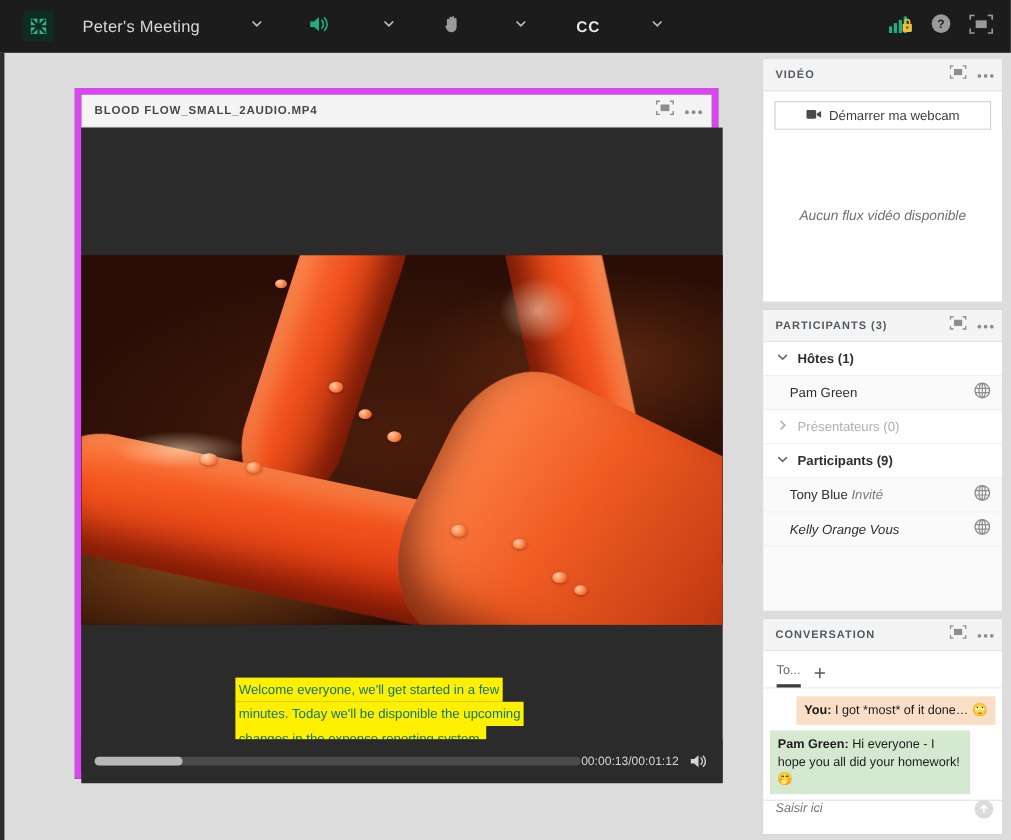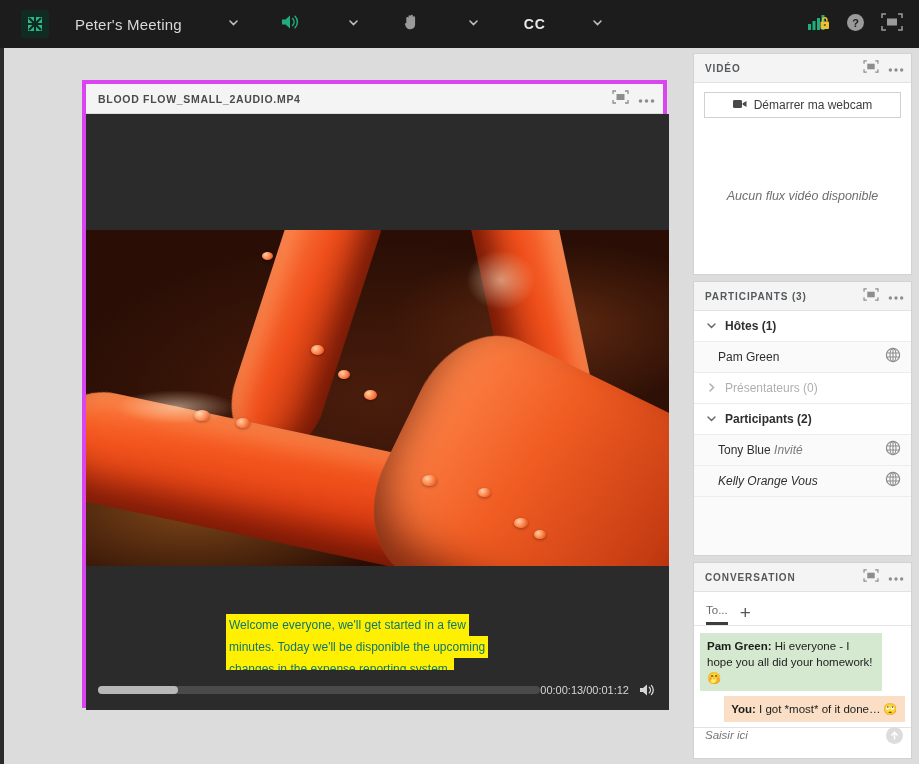--- a/index.html
+++ b/index.html
@@ -30,22 +30,22 @@
   .cc-text { color: #e8e8e8; font-size: 14px; font-weight: bold; letter-spacing: 1px; }
 
   
   .left-strip {
     position: absolute; left: 0; top: 48px; width: 4px; height: 716px;
     background: #2b2b2b;
   }
 
   
   .share-pod {
-    position: absolute; left: 82px; top: 80px; width: 585px; height: 628px;
-    background: #2b2b2b; border: 4px solid #d946ef;
+    position: absolute; left: 68px; top: 80px; width: 585px; height: 628px;
+    background: #2b2b2b; border: 6px solid #d946ef;
   }
   .pod-head {
     height: 30px; background: #f4f4f4; border-bottom: 1px solid #dcdcdc;
     display: flex; align-items: center; padding: 0 8px 0 12px;
   }
   .pod-head .title {
     font-size: 10.5px; letter-spacing: .7px; color: #4a4a4a; font-weight: bold;
     text-transform: uppercase; white-space: nowrap;
   }
   .pod-head .spacer { flex: 1; }
@@ -431,21 +431,21 @@
         </span>
         <span class="lbl">Présentateurs (0)</span>
       </div>
 
       <div class="grp-row">
         <span>
           <svg width="11" height="11" viewBox="0 0 11 11">
               <path d="M2 4l3.5 3.5L9 4" stroke="#6a6a6a" stroke-width="1.5" fill="none" stroke-linecap="round"></path>
             </svg>
         </span>
-        <span class="lbl">Participants (2)</span>
+        <span class="lbl">Participants (9)</span>
       </div>
       <div class="p-row">
         <span class="nm"><span>Tony Blue</span> <em>Invité</em></span>
         <span class="sp"></span>
         <span>
           <svg width="16" height="16" viewBox="0 0 16 16">
               <circle cx="8" cy="8" r="6.6" fill="none" stroke="#8d8d8d" stroke-width="1.2"></circle>
               <ellipse cx="8" cy="8" rx="3" ry="6.6" fill="none" stroke="#8d8d8d" stroke-width="1.1"></ellipse>
               <path d="M1.6 6h12.8M1.6 10h12.8M8 1.4v13.2" stroke="#8d8d8d" stroke-width="1.1"></path>
             </svg>
@@ -485,25 +485,25 @@
           </span>
         </span>
       </div>
 
       <div class="chat-tabs">
         <span class="chat-tab">To...</span>
         <span class="chat-add">+</span>
       </div>
 
       <div class="chat-body">
+        <div class="bubble b-me">
+          <b>You:</b><span> I got *most* of it done… 🙄</span>
+        </div>
         <div class="bubble b-other">
           <b>Pam Green:</b><span> Hi everyone - I hope you all did your homework! 🤭</span>
-        </div>
-        <div class="bubble b-me">
-          <b>You:</b><span> I got *most* of it done… 🙄</span>
         </div>
       </div>
 
       <div class="chat-input">
         <input type="text" placeholder="Saisir ici" style="">
         <span class="send-btn">
           <svg width="11" height="11" viewBox="0 0 11 11">
               <path d="M5.5 2.2v6.6M5.5 2.2L2.8 5M5.5 2.2L8.2 5" stroke="#fff" stroke-width="1.5" fill="none" stroke-linecap="round"></path>
             </svg>
         </span>

